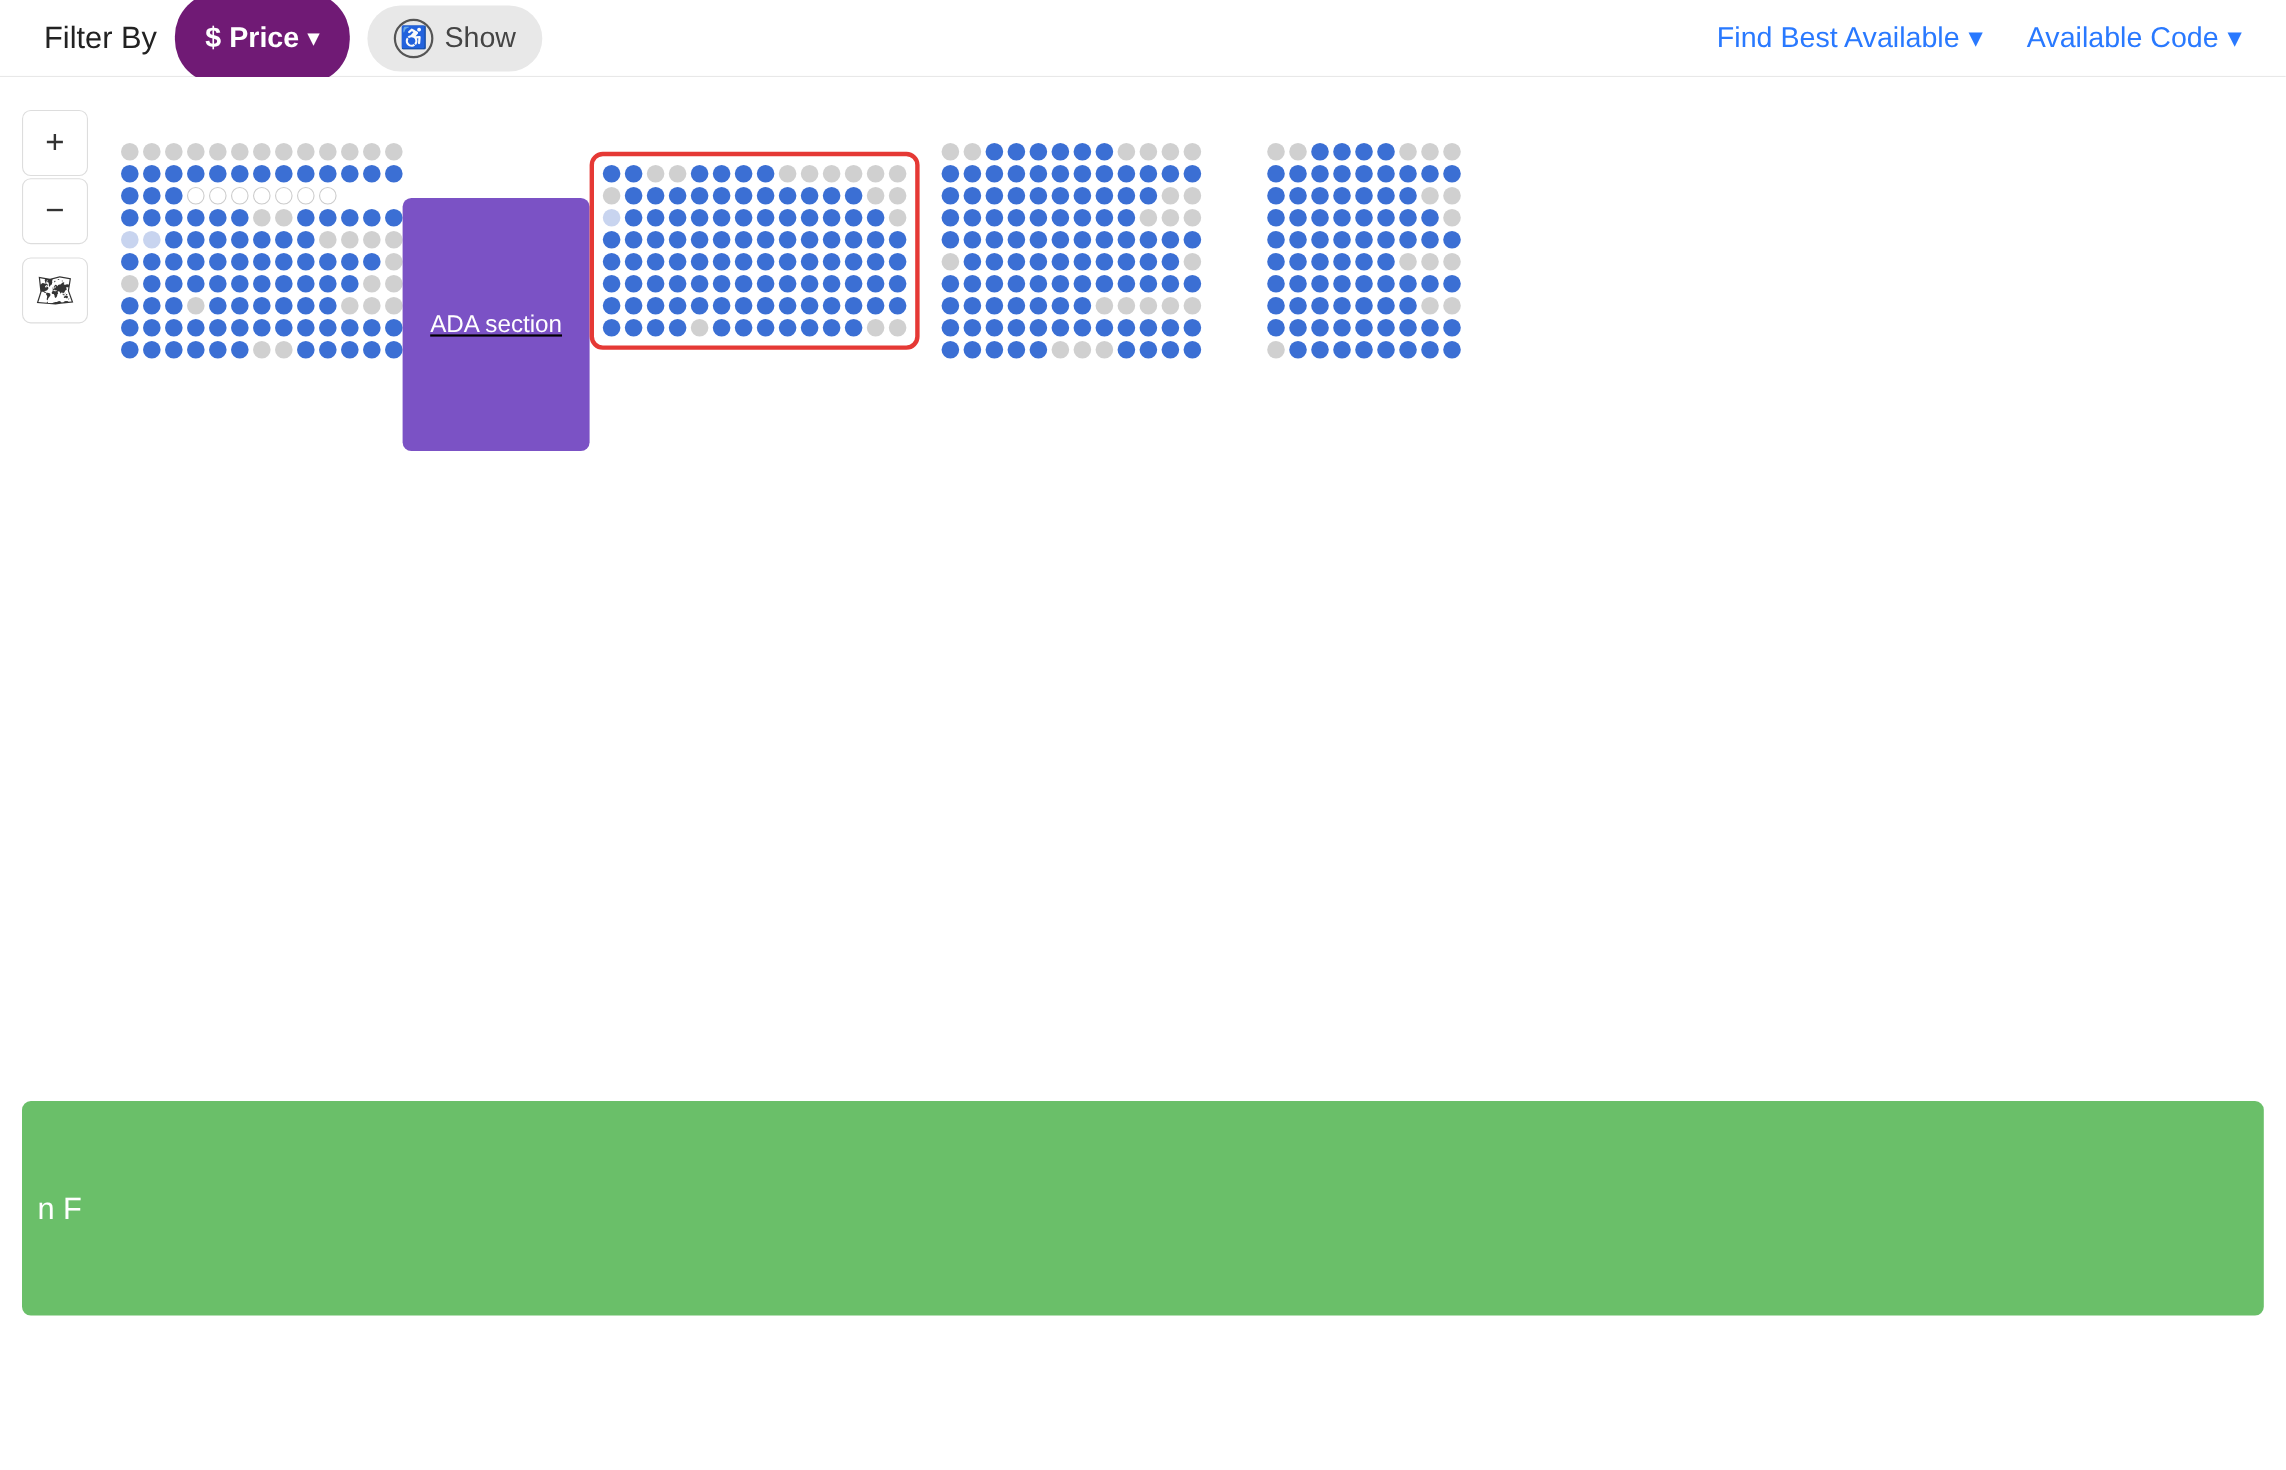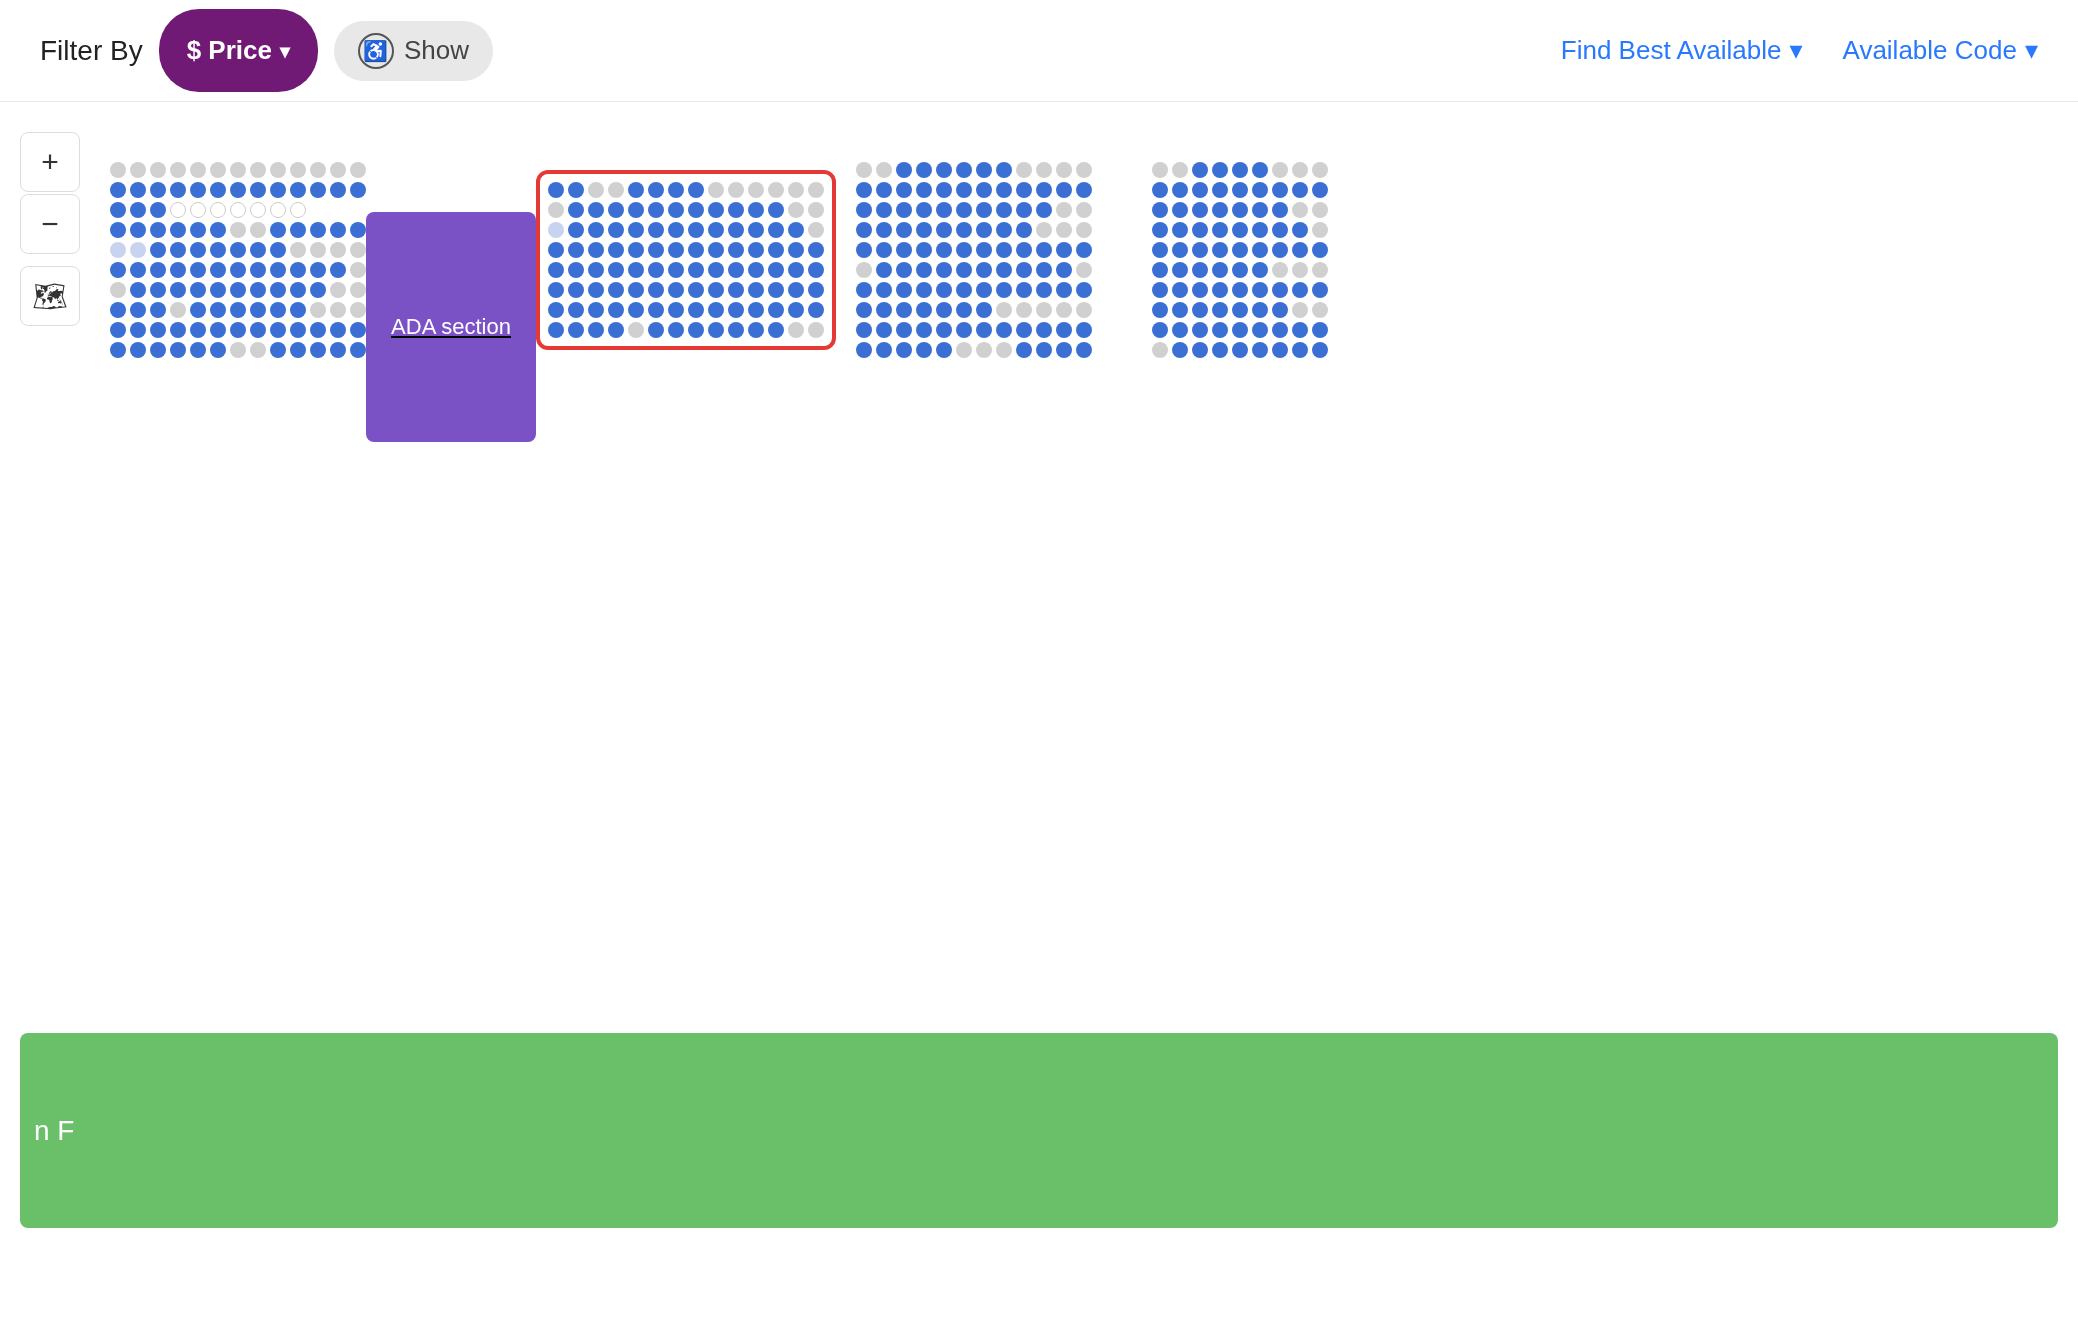--- a/index.html
+++ b/index.html
@@ -12,21 +12,21 @@
       position: relative;
     }
 
     
     .toolbar {
       display: flex;
       align-items: center;
       justify-content: space-between;
       padding: 18px 40px;
       border-bottom: 1px solid #e8e8e8;
-      height: 102px;
+      height: 70px;
     }
     .toolbar-left {
       display: flex;
       align-items: center;
       gap: 16px;
     }
     .filter-label {
       font-size: 28px;
       color: #222;
       font-weight: 400;

